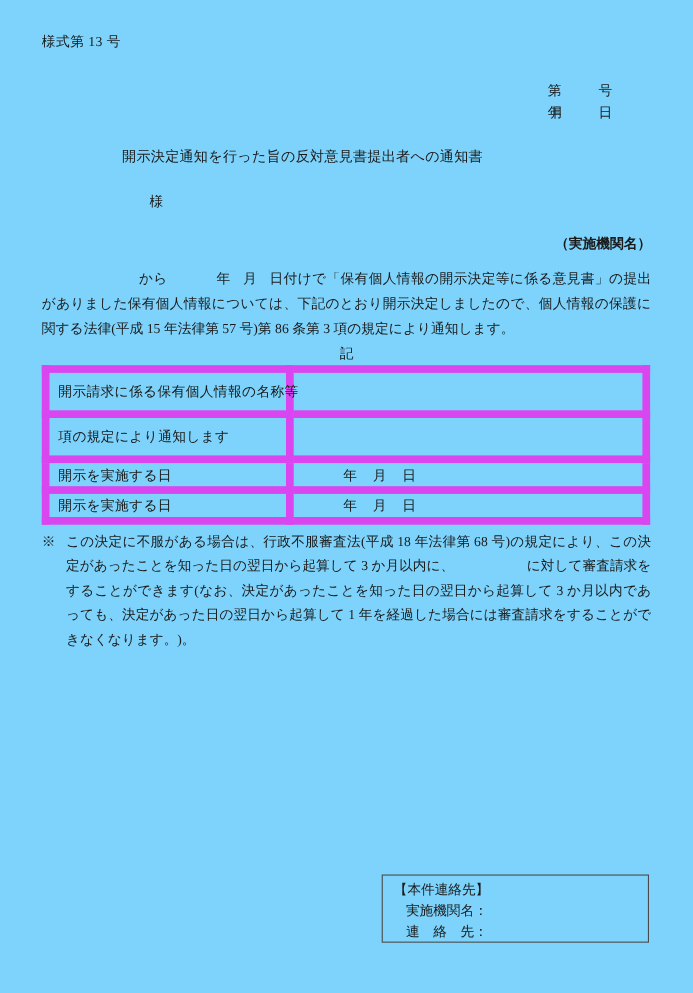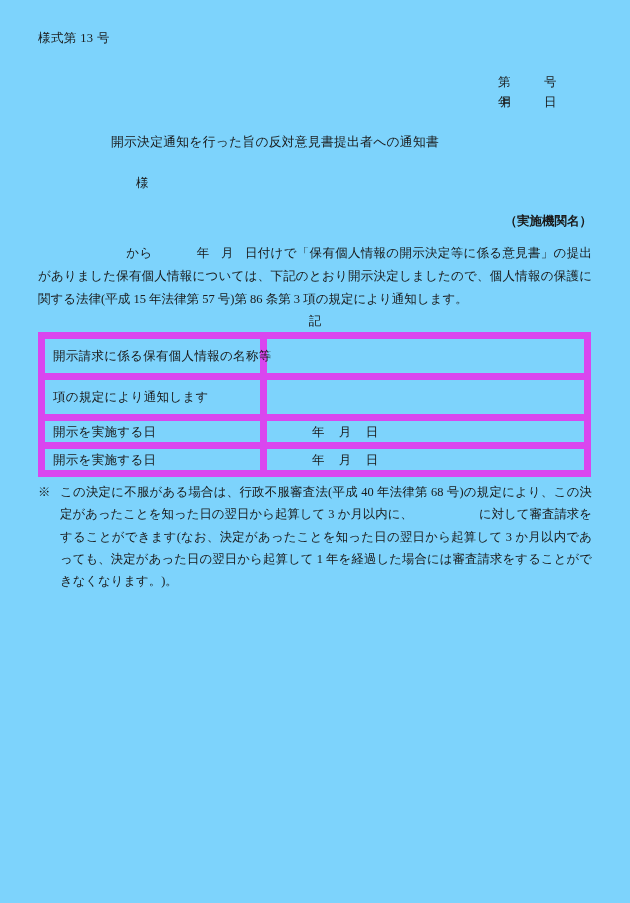--- a/index.html
+++ b/index.html
@@ -205,18 +205,23 @@
       </tr>
       <tr class="short">
         <td class="label-cell">開示を実施する日</td>
         <td class="date-cell"><span>年</span><span class="dg"></span><span>月</span><span class="dg"></span><span>日</span></td>
       </tr>
     </tbody>
   </table>
 
   <div class="abs notes jp">
     <p class="note-para with-mark">
-      <span class="mark">※</span><span>この決定に不服がある場合は、行政不服審査法(平成 40 年法律第 68 号)の規定により、この決定があったことを知った日の翌日から起算して 3 か月以内に、</span><span class="blank-md"></span><span>に対して審査請求をすることができます(なお、決定があったことを知った日の翌日から起算して 3 か月以内であっても、決定があった日の翌日から起算して 1 年を経過した場合には審査請求をすることができなくなります。)。</span>
+      <span class="mark">※</span><span>この決定に不服がある場合は、行政不服審査法(平成 18 年法律第 68 号)の規定により、この決定があったことを知った日の翌日から起算して 3 か月以内に、</span><span class="blank-md"></span><span>に対して審査請求をすることができます(なお、決定があったことを知った日の翌日から起算して 3 か月以内であっても、決定があった日の翌日から起算して 1 年を経過した場合には審査請求をすることができなくなります。)。</span>
     </p>
   </div>
 
+  <div class="abs contact-box jp">
+    <div class="c-line">【本件連絡先】</div>
+    <div class="c-line sub"><span>実施機関名：</span><span></span></div>
+    <div class="c-line sub"><span>連　絡　先：</span><span></span></div>
+  </div>
 
 </div>
 
 </body></html>

